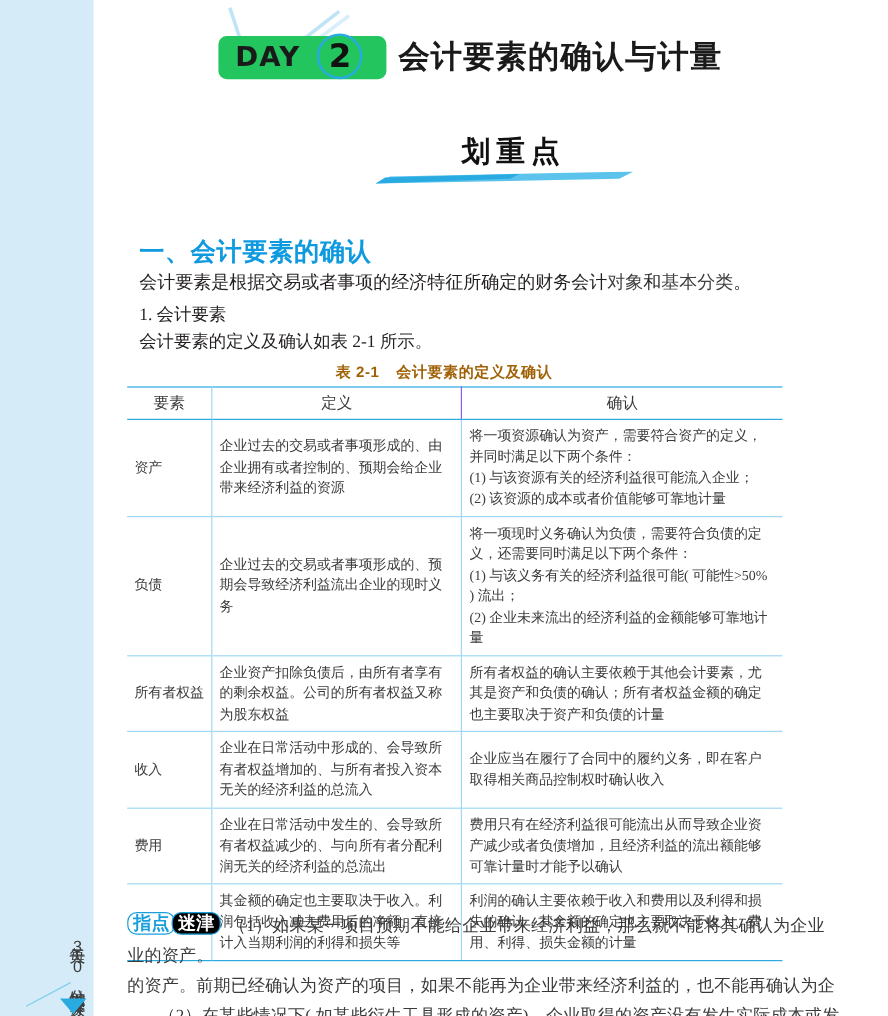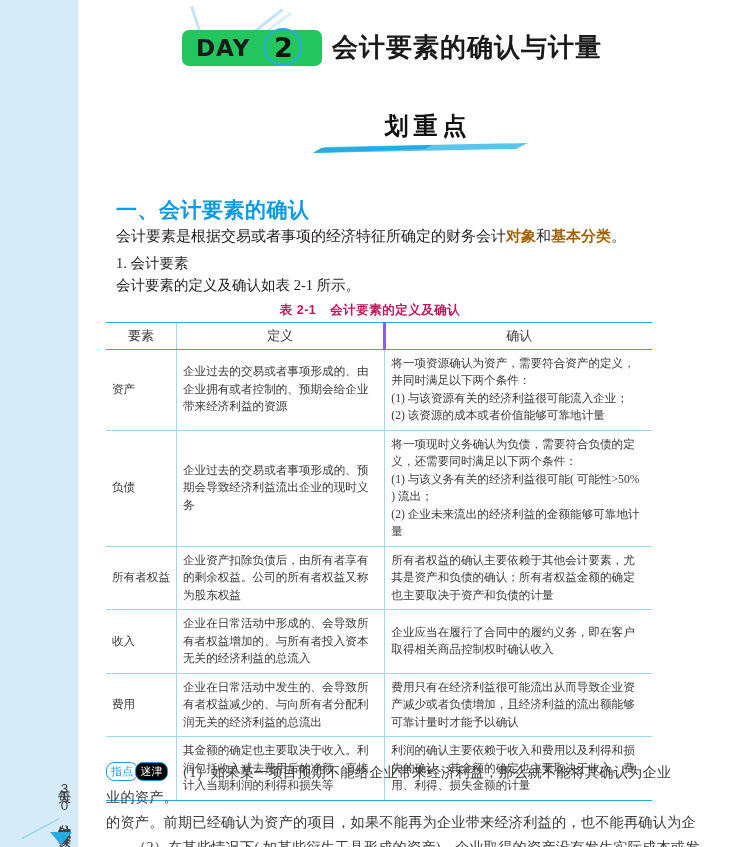--- a/index.html
+++ b/index.html
@@ -184,22 +184,22 @@
   }
   .p1 {
     position: absolute;
     left: 38px; top: 225px;
     font-size: 15px;
     line-height: 22px;
     color: #231f20;
     white-space: nowrap;
   }
   .p1 .em {
-    color: #a16207;
-    font-weight: bold;
+    color: #404040;
+    font-weight: normal;
   }
   .p2 {
     position: absolute;
     left: 38px; top: 252px;
     font-size: 14.5px;
     line-height: 22px;
     color: #231f20;
     white-space: nowrap;
   }
   .p3 {
@@ -213,21 +213,21 @@
 
   
   .tbl-caption {
     position: absolute;
     left: 0; top: 302px;
     width: 584px;
     text-align: center;
     font-family: "Liberation Sans", "DejaVu Sans", sans-serif;
     font-weight: bold;
     font-size: 12.5px;
-    color: #be185d;
+    color: #a16207;
     letter-spacing: 0.5px;
   }
   .tbl-caption .gap { display: inline-block; width: 14px; }
 
   table.elem {
     position: absolute;
     left: 28px; top: 322px;
     width: 546px;
     border-collapse: collapse;
     font-size: 11.6px;
@@ -261,40 +261,40 @@
   td.c-def, th.c-def {
     width: 212px;
     border-left: 1px solid #9ed8f2;
     border-right: 1px solid #9ed8f2;
     padding-left: 9px;
   }
   td.c-conf, th.c-conf {
     width: 272px;
     padding-left: 9px;
   }
-  th.c-def { border-left: 1px solid #9ed8f2; border-right: 3px solid #8b5cf6; }
+  th.c-def { border-left: 1px solid #9ed8f2; border-right: 1px solid #8b5cf6; }
   td.c-def p, td.c-conf p { margin: 0; }
 
   
   .tip-block {
     position: absolute;
     left: 28px; top: 758px;
     width: 552px;
   }
   .tip-badge {
     display: inline-block;
     vertical-align: 2px;
     margin-right: 7px;
     white-space: nowrap;
   }
   .badge-a, .badge-b {
     display: inline-block;
     font-family: "Liberation Sans", "DejaVu Sans", sans-serif;
-    font-weight: normal;
-    font-size: 11px;
+    font-weight: bold;
+    font-size: 15px;
     line-height: 15px;
     padding: 1px 4px;
     border-radius: 8px;
   }
   .badge-a {
     color: #1b9fdc;
     border: 1.4px solid #1b9fdc;
     background: #fff;
   }
   .badge-b {

